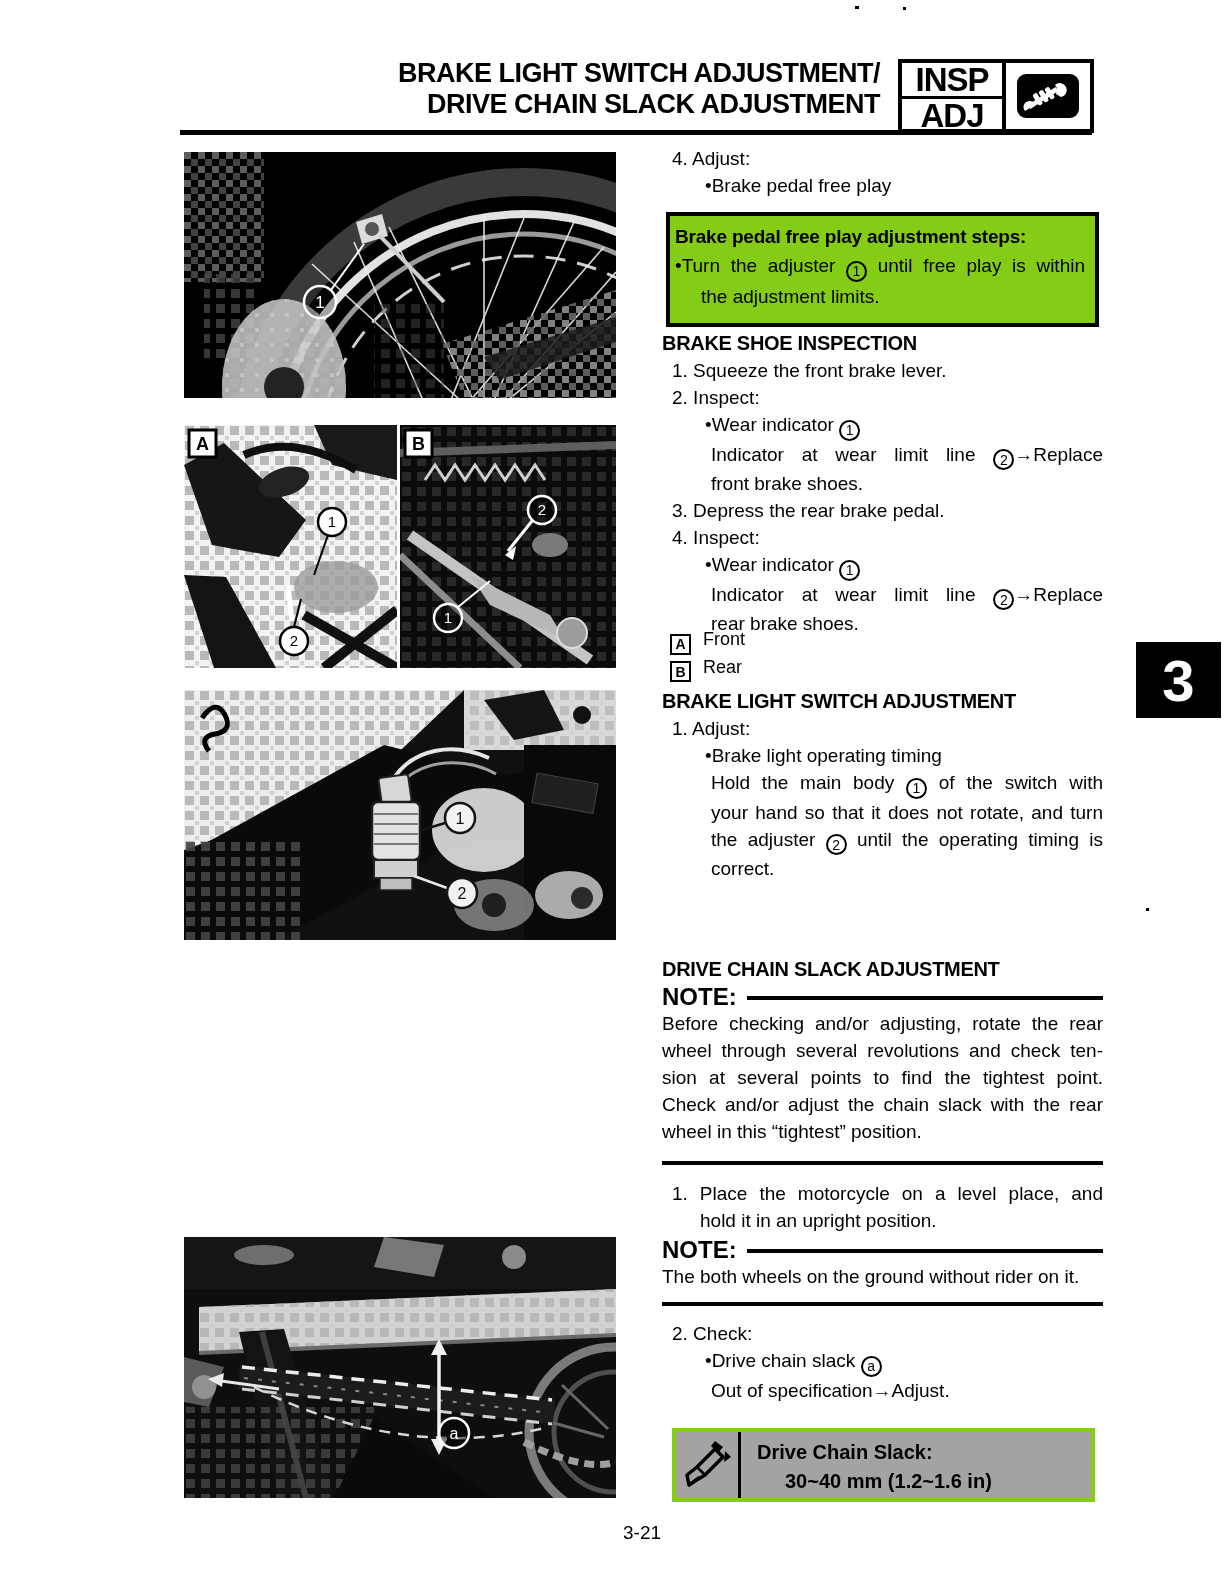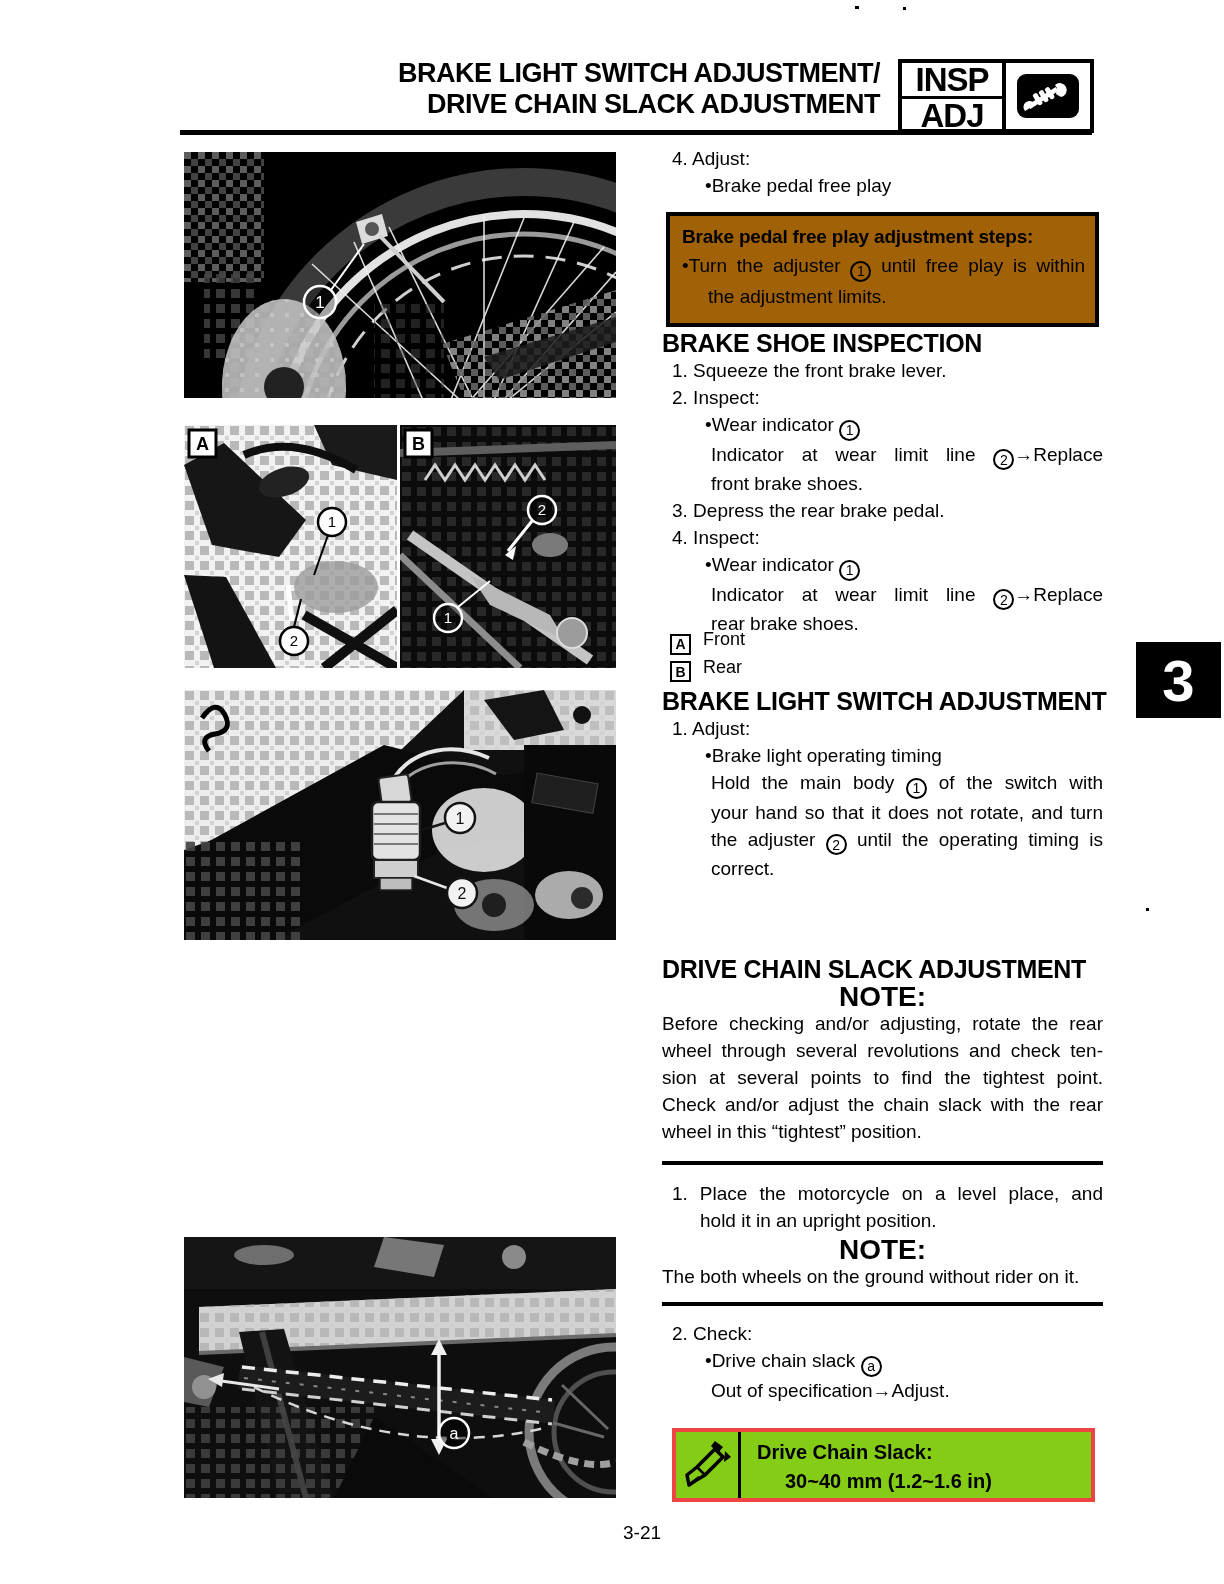--- a/index.html
+++ b/index.html
@@ -38,53 +38,53 @@
   #photo3 { left:184px; top:690px; width:432px; height:250px; }
   #photo4 { left:184px; top:1237px; width:432px; height:261px; }
   .photo svg { display:block; }
 
   
   .col {
     position:absolute; left:662px; top:0; width:441px;
     font-size:19px; line-height:27px;
   }
   .blk { position:absolute; left:0; width:100%; }
-  .h { font-weight:bold; font-size:25px; letter-spacing:-0.3px; white-space:nowrap; }
+  .h { font-weight:bold; font-size:20px; letter-spacing:-0.3px; white-space:nowrap; }
   .item { padding-left:10px; }
   .blt  { padding-left:43px; }
   .cont { padding-left:49px; }
   .jl { text-align:justify; text-align-last:justify; }
   .circ {
     display:inline-flex; align-items:center; justify-content:center;
     width:21px; height:21px; box-sizing:border-box;
     border:2px solid #000; border-radius:50%;
     font-size:14px; line-height:1; vertical-align:-4px; font-weight:normal;
   }
   .sq {
     display:inline-flex; align-items:center; justify-content:center;
     width:21px; height:21px; box-sizing:border-box; border:2.5px solid #000;
     font-size:14px; font-weight:bold; vertical-align:-4px; margin-right:12px;
   }
   .ab-line { font-size:18px; line-height:24px; padding-left:8px; }
 
   .stepsbox {
     position:absolute; top:212px; left:4px; width:433px; box-sizing:border-box;
-    border:4px solid #000; padding:6px 10px 12px 12px; background:#a16207;
+    border:4px solid #000; padding:6px 10px 12px 5px; background:#84cc16;
   }
   .stepsbox .sb-title { font-weight:bold; font-size:19px; line-height:29px; letter-spacing:-0.2px; white-space:nowrap; }
   .stepsbox .sb-l1 { line-height:29px; }
   .stepsbox .sb-l2 { padding-left:26px; line-height:29px; }
 
-  .noterow { display:flex; align-items:center; font-weight:bold; font-size:28px; height:27px;flex-direction:column; }
+  .noterow { display:flex; align-items:center; font-weight:bold; font-size:24px; height:27px; }
   .noterule { flex:1; height:4px; background:#000; margin-left:10px; margin-top:2px; }
   .endrule { height:4px; background:#000; }
 
   .specbox {
     position:absolute; top:1428px; left:10px; width:423px; box-sizing:border-box;
-    border:4px solid #ef4444; background:#84cc16; display:flex; height:74px;
+    border:4px solid #84cc16; background:#a3a3a3; display:flex; height:74px;
   }
   .spec-icon { width:62px; border-right:3px solid #000; display:flex; align-items:center; justify-content:center; }
   .spec-text { flex:1; padding:6px 0 6px 16px; font-weight:bold; font-size:20px; line-height:29px; white-space:nowrap; }
   .spec-l2 { padding-left:28px; }
 
   .chapter-tab {
     position:absolute; left:1136px; top:642px; width:85px; height:76px;
     background:#000; color:#fff; display:flex; align-items:center; justify-content:center;
     font-size:58px; font-weight:bold;
   }

